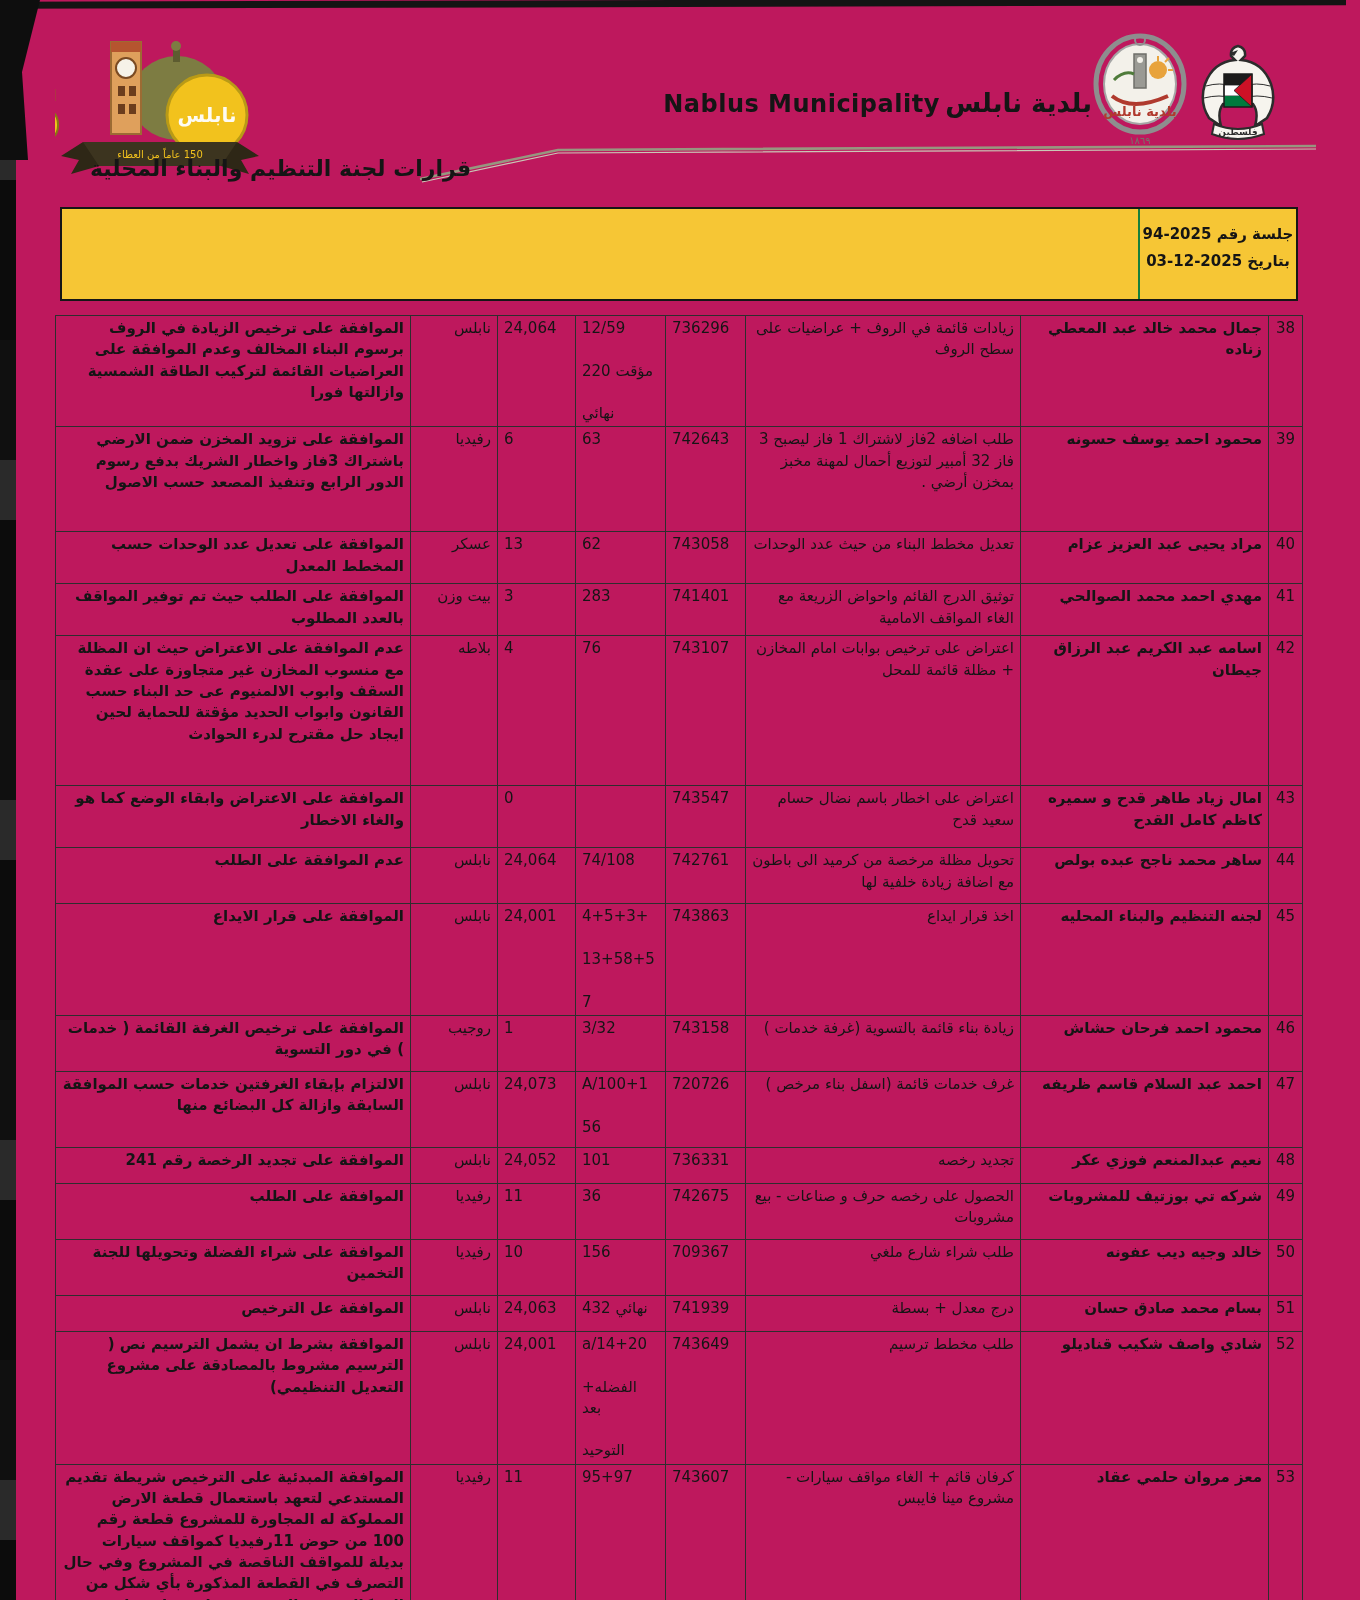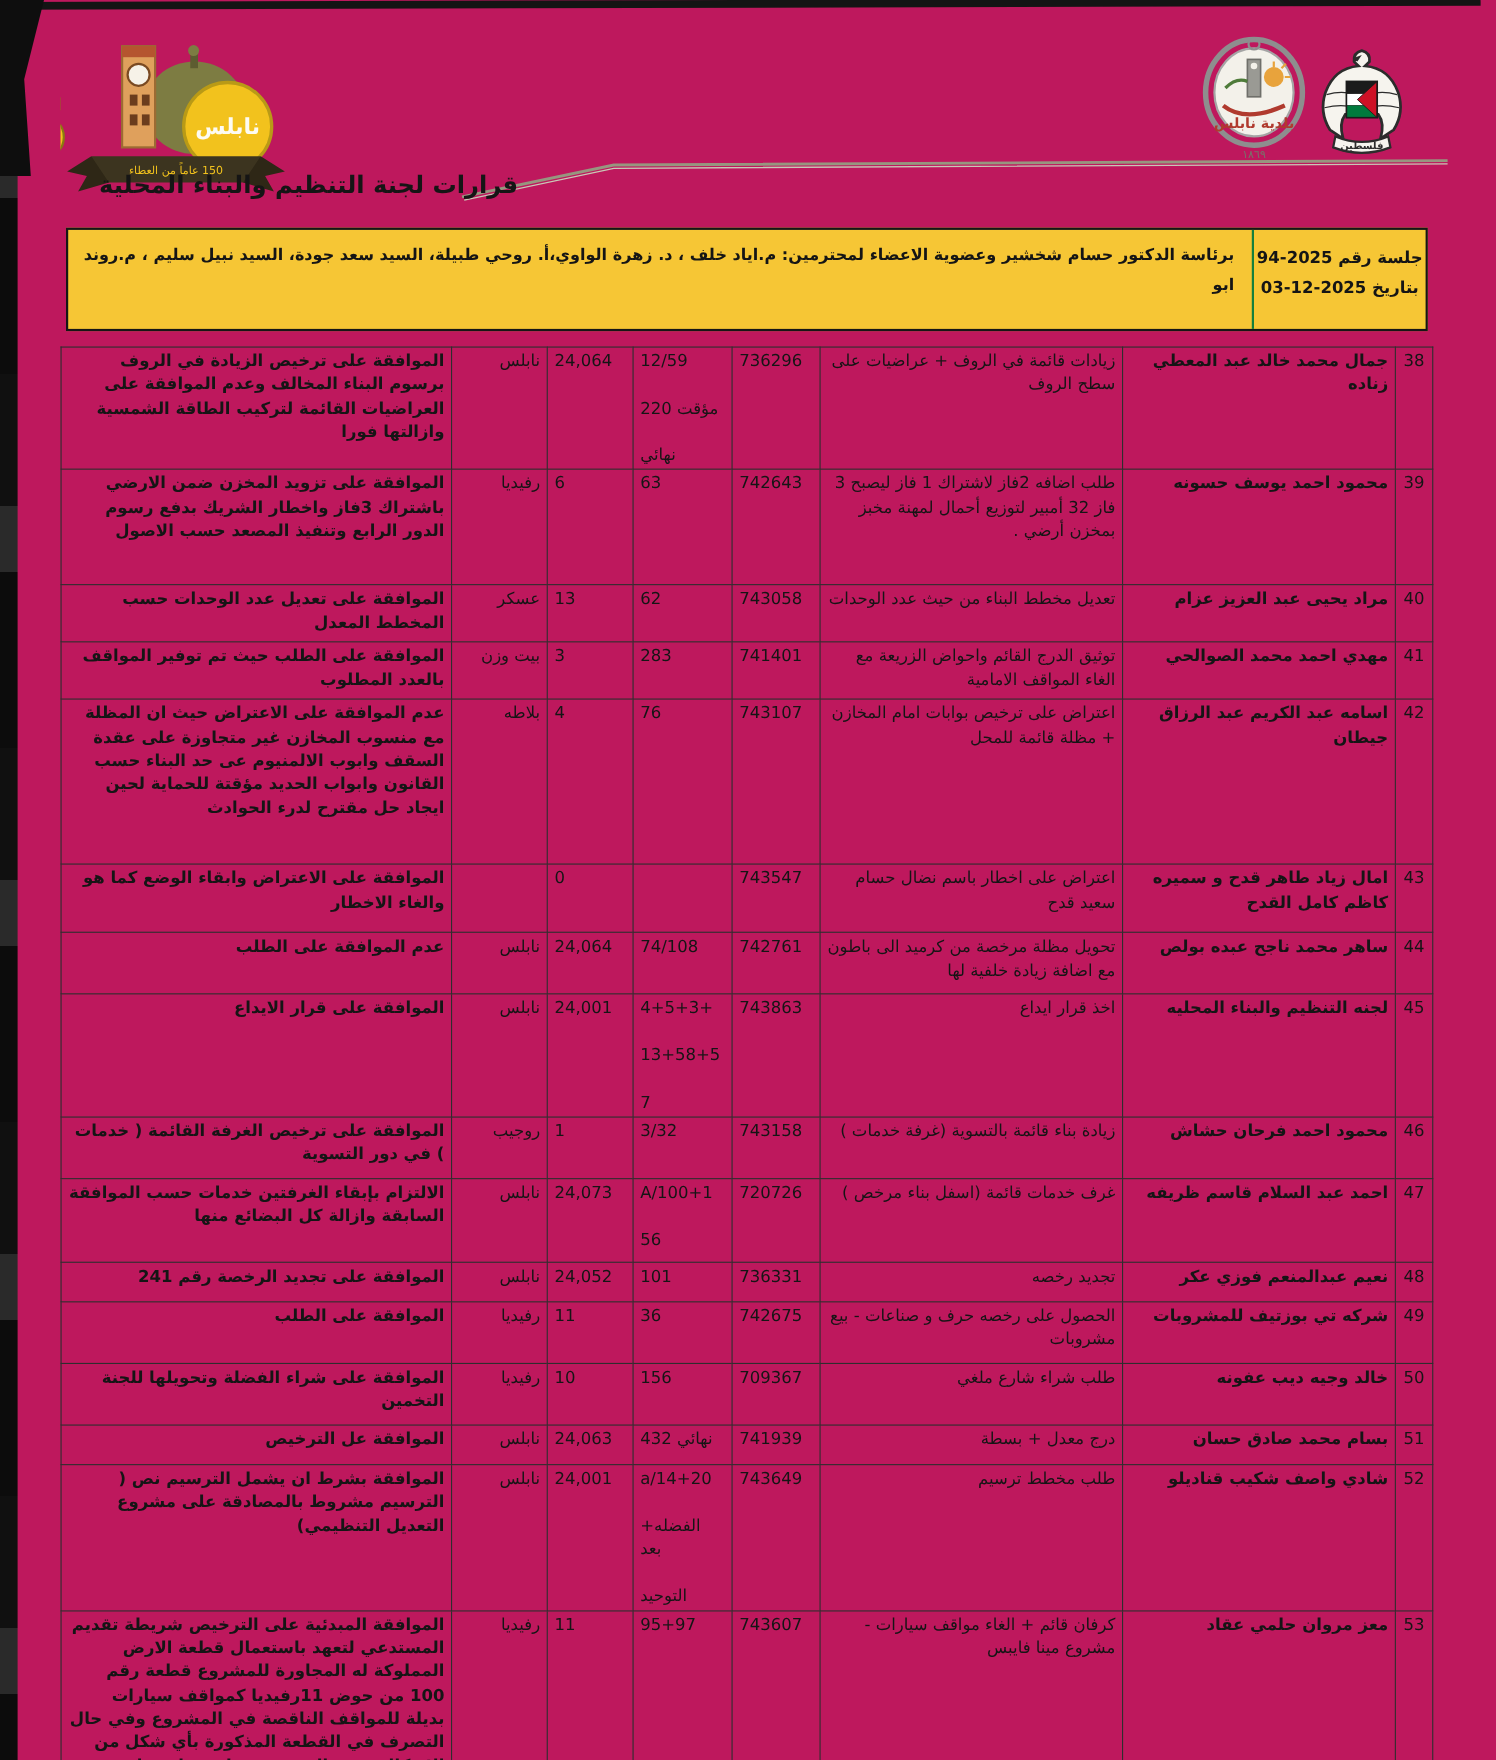--- a/index.html
+++ b/index.html
@@ -73,20 +73,25 @@
       <rect x="74" y="84" width="7" height="10" fill="#6b3d1d"></rect>
     <text x="8" y="122" font-size="72" font-weight="bold" fill="#f2c21d" stroke="#8a7a10" stroke-width="2">15</text>
     <circle cx="152" cy="95" r="40" fill="#f2c21d" stroke="#b99a16" stroke-width="3"></circle>
     <text x="152" y="102" font-size="20" font-weight="bold" fill="#fdfbf3" text-anchor="middle">نابلس</text>
     <path d="M28 122 L182 122 L176 146 L34 146 Z" fill="#3c341f"></path>
     <path d="M28 122 L6 136 L24 140 L16 154 L44 146 Z" fill="#2e2716"></path>
     <path d="M182 122 L204 136 L186 140 L194 154 L166 146 Z" fill="#2e2716"></path>
     <text x="105" y="138" font-size="10" fill="#f2c21d" text-anchor="middle">150 عاماً من العطاء</text>
   </svg>
 
+  <div class="brand">
+    <span class="ar">بلدية نابلس</span>
+    <span> </span>
+    <span class="en" dir="ltr">Nablus Municipality</span>
+  </div>
 
   <svg class="emblem-mun" viewBox="0 0 96 118">
     <ellipse cx="48" cy="52" rx="44" ry="48" fill="none" stroke="#8e8e8e" stroke-width="5"></ellipse>
     <ellipse cx="48" cy="52" rx="36" ry="40" fill="#f3f1ea" stroke="#a5a5a5" stroke-width="2"></ellipse>
     <circle cx="48" cy="8" r="5" fill="none" stroke="#8e8e8e" stroke-width="2"></circle>
     <rect x="42" y="22" width="12" height="34" fill="#9a9a94" stroke="#6f6f6a" stroke-width="1.5"></rect>
     <circle cx="48" cy="28" r="3" fill="#f3f1ea"></circle>
     <circle cx="66" cy="38" r="9" fill="#e8a33c"></circle>
     <g stroke="#e8a33c" stroke-width="2">
         <line x1="66" y1="24" x2="66" y2="29"></line>
@@ -132,21 +137,20 @@
       <div>
         <span>جلسة رقم</span>
         <span class="ltr" dir="ltr">94-2025</span>
       </div>
       <div>
         <span>بتاريخ</span>
         <span class="ltr" dir="ltr">03-12-2025</span>
       </div>
     </div>
     <div class="session-attendees">
-      <div>برئاسة الدكتور حسام شخشير وعضوية الاعضاء لمحترمين: م.اياد خلف ، د. زهرة الواوي،أ. روحي طبيلة، السيد سعد جودة، السيد نبيل سليم ، م.روند ابو</div>
     </div>
   </section>
 
   <table class="decisions">
     <colgroup>
       <col style="width:34px">
         <col style="width:248px">
         <col style="width:275px">
         <col style="width:80px">
       <col style="width:90px">

